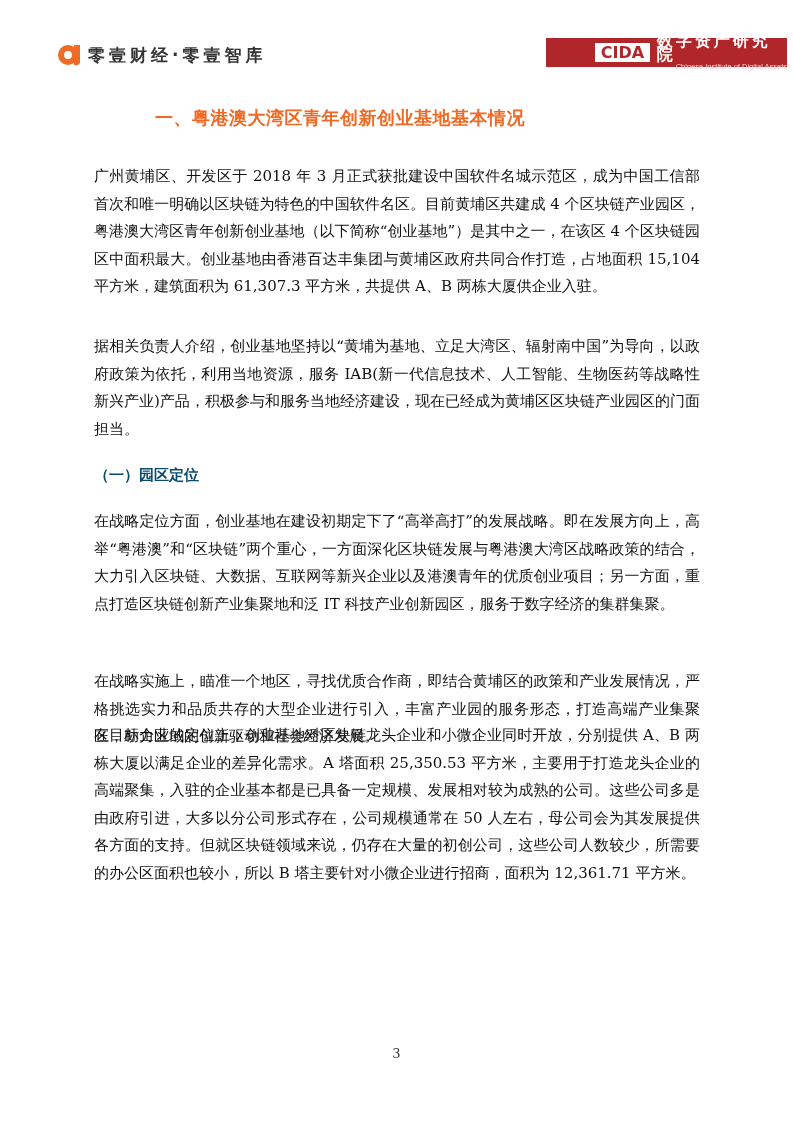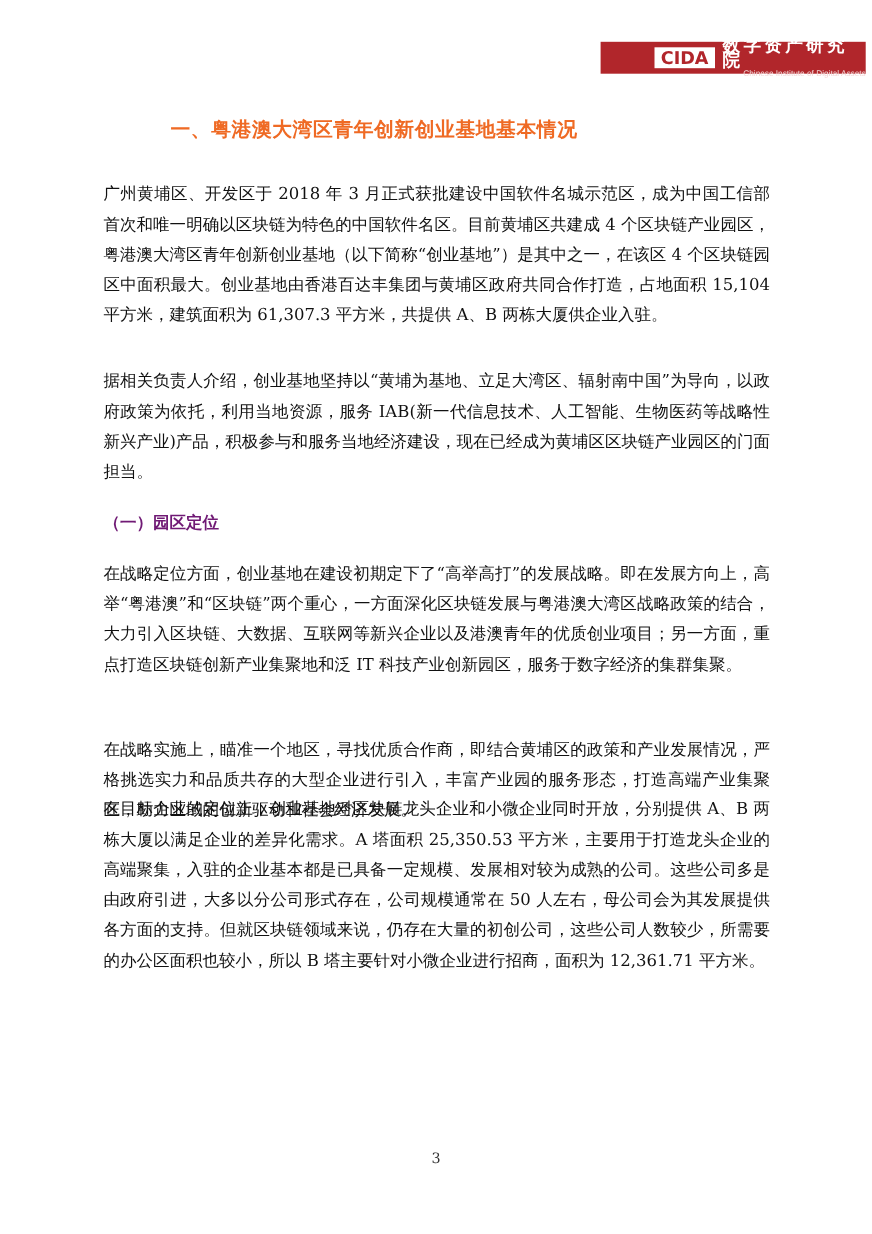--- a/index.html
+++ b/index.html
@@ -14,35 +14,42 @@
   .brand-text { font-family: "DejaVu Sans", "Liberation Sans", sans-serif; font-size: 17px; letter-spacing: 4px; color: #333; font-weight: bold; }
   .cida { position: absolute; left: 546px; top: 38px; width: 198px; height: 29px; background: #b1262b; display: flex; align-items: center; padding-left: 43px; }
   .cida-mark { margin-left: 6px; width: 56px; height: 19px; background: #fff; color: #b1262b; font-family: "DejaVu Sans", sans-serif;
          font-weight: bold; font-size: 16px; line-height: 19px; text-align: center; letter-spacing: 0px; }
   .cida-text { margin-left: 7px; display: flex; flex-direction: column; }
   .cida-cn { color: #fff; font-family: "DejaVu Sans", sans-serif; font-size: 16px; letter-spacing: 3px; line-height: 14px; font-weight: bold; }
   .cida-en { color: #f3d6d6; font-family: "Liberation Sans", sans-serif; font-size: 7.5px; line-height: 9px; text-align: right; }
 
   .title { position: absolute; left: 0; width: 680px; top: 106px; text-align: center; color: #ef6a24;
            font-family: "DejaVu Sans", "Liberation Sans", sans-serif; font-size: 18px; font-weight: bold; letter-spacing: 0.5px; }
-  .subhead { position: absolute; left: 94px; top: 466px; color: #701a75; font-family: "DejaVu Sans", sans-serif;
+  .subhead { position: absolute; left: 94px; top: 466px; color: #0c4a6e; font-family: "DejaVu Sans", sans-serif;
              font-size: 15px; font-weight: bold; }
   .para { position: absolute; left: 94px; width: 606px; font-size: 15px; line-height: 27.5px;
           text-align: justify; text-align-last: left; margin: 0; }
   .p1 { top: 163px; }
   .p2 { top: 333px; }
   .p3 { top: 508px; }
   .p4 { top: 650px; margin-top: 18px; }
   .p5 { top: 722px; }
   .page-num { position: absolute; left: 0; width: 793px; top: 1046px; text-align: center; font-size: 13px; color: #333; }
 </style>
 </head>
 <body>
 
 <div class="header">
+  <div class="brand">
+    <div class="brand-logo">
+      <div class="ring"></div>
+        <div class="tail"></div>
+    </div>
+    <span class="brand-text">零壹财经·零壹智库</span>
+  </div>
   <div class="cida">
     <div class="cida-mark">CIDA</div>
     <div class="cida-text">
       <span class="cida-cn">数字资产研究院</span>
       <span class="cida-en">Chinese Institute of Digital Assets</span>
     </div>
   </div>
 </div>
 
 <div class="title">一、粤港澳大湾区青年创新创业基地基本情况</div>

